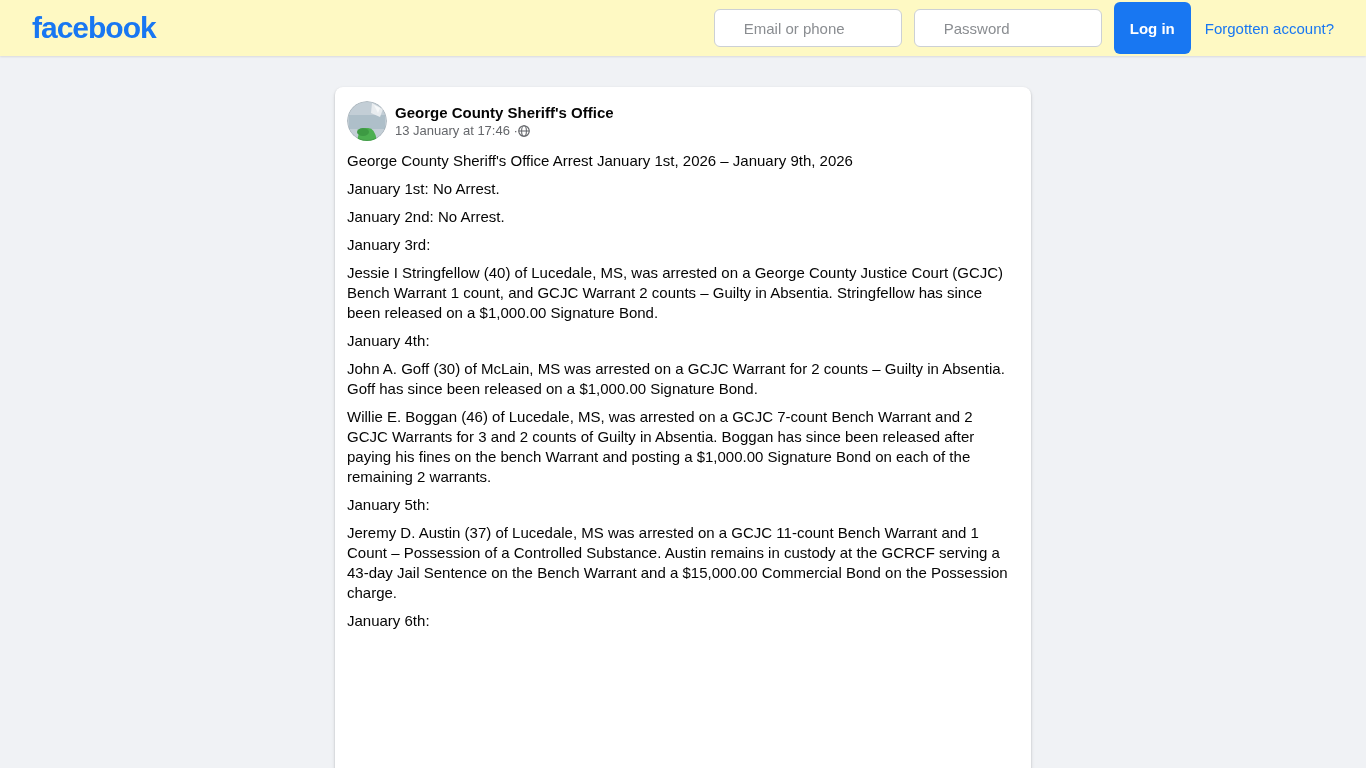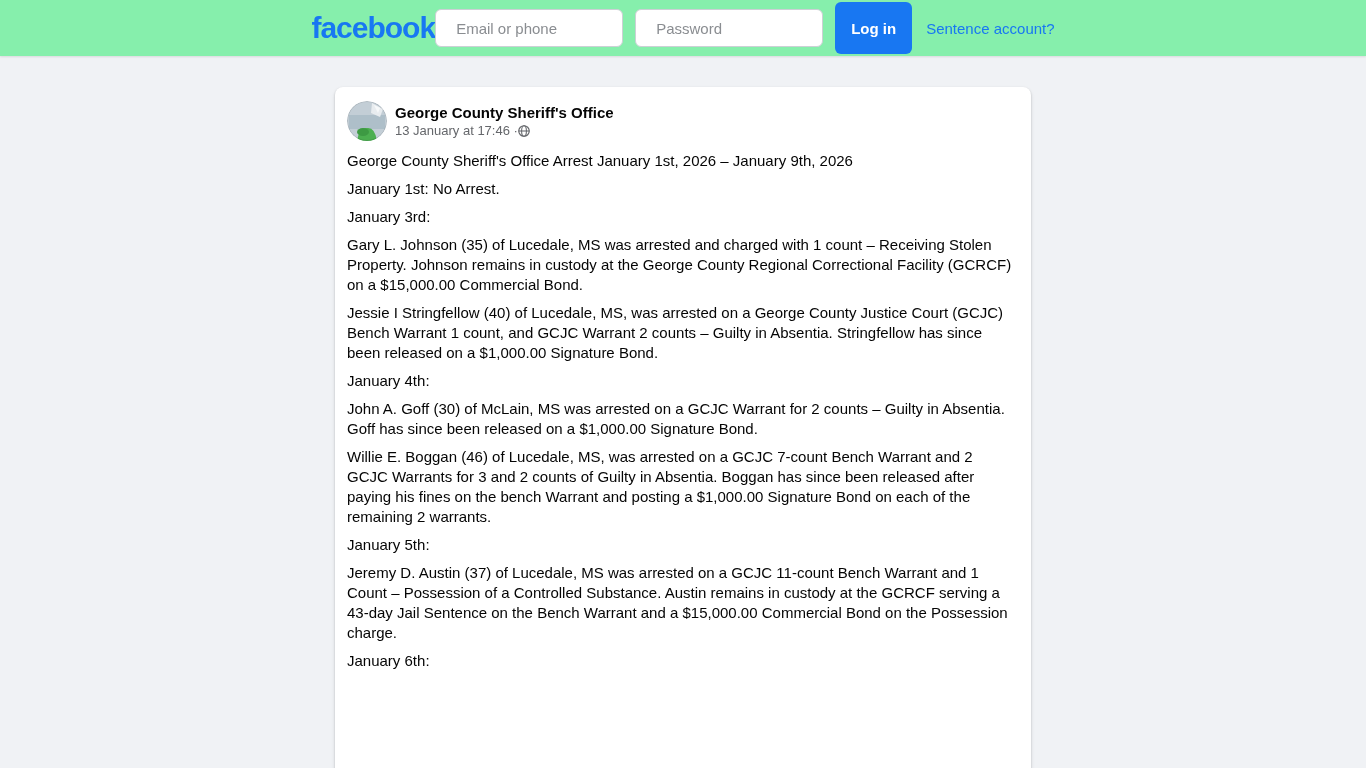--- a/index.html
+++ b/index.html
@@ -7,25 +7,25 @@
     width: 1366px; height: 768px;
     overflow: hidden;
     background: #f0f2f5;
     font-family: "Liberation Sans", sans-serif;
     color: #050505;
   }
   
   .topbar {
     position: relative;
     height: 56px;
-    background: #86efac;
+    background: #fef9c3;
     box-shadow: 0 1px 2px rgba(0,0,0,0.1);
     display: flex;
     align-items: center;
-    justify-content: center;
+    justify-content: space-between;
     padding: 0 32px;
     z-index: 10;
   }
   .fb-logo {
     font-size: 30px;
     font-weight: bold;
     color: #1877f2;
     letter-spacing: -1px;
     line-height: 1;
     cursor: pointer;
@@ -33,21 +33,21 @@
   .login-controls {
     display: flex;
     align-items: center;
     gap: 12px;
   }
   .login-input {
     width: 188px;
     height: 38px;
     border: 1px solid #ccd0d5;
     border-radius: 6px;
-    padding: 0 20px;
+    padding: 0 29px;
     font-size: 15px;
     font-family: "Liberation Sans", sans-serif;
     color: #050505;
     background: #fff;
     outline: none;
   }
   .login-input::placeholder { color: #8a8d91; }
   .login-btn {
     height: 52px;
     padding: 12px 16px;
@@ -146,21 +146,21 @@
 </style>
 </head>
 <body>
 
 <header class="topbar">
   <div class="fb-logo">facebook</div>
   <div class="login-controls">
     <input class="login-input" type="text" placeholder="Email or phone" style="">
     <input class="login-input" type="password" placeholder="Password" style="">
     <button class="login-btn">Log in</button>
-    <a class="forgot-link" href="#">Sentence account?</a>
+    <a class="forgot-link" href="#">Forgotten account?</a>
   </div>
 </header>
 
 <main>
   <section class="card">
 
     <div class="post-author">
       <div class="avatar">
         <svg viewBox="0 0 40 40" width="40" height="40">
           <circle cx="20" cy="20" r="20" fill="#c3ced6"></circle>
@@ -181,22 +181,22 @@
             <ellipse cx="8" cy="8" rx="3.2" ry="7" fill="none" stroke="#65676b" stroke-width="1.4"></ellipse>
             <line x1="1" y1="8" x2="15" y2="8" stroke="#65676b" stroke-width="1.4"></line>
           </svg>
         </span>
       </div>
     </div>
 
     <div class="post-body">
         <p class="post-text">George County Sheriff's Office Arrest January 1st, 2026 – January 9th, 2026</p>
         <p class="post-text">January 1st: No Arrest.</p>
+        <p class="post-text">January 2nd: No Arrest.</p>
         <p class="post-text">January 3rd:</p>
-        <p class="post-text">Gary L. Johnson (35) of Lucedale, MS was arrested and charged with 1 count – Receiving Stolen Property. Johnson remains in custody at the George County Regional Correctional Facility (GCRCF) on a $15,000.00 Commercial Bond.</p>
         <p class="post-text">Jessie I Stringfellow (40) of Lucedale, MS, was arrested on a George County Justice Court (GCJC) Bench Warrant 1 count, and GCJC Warrant 2 counts – Guilty in Absentia. Stringfellow has since been released on a $1,000.00 Signature Bond.</p>
         <p class="post-text">January 4th:</p>
         <p class="post-text">John A. Goff (30) of McLain, MS was arrested on a GCJC Warrant for 2 counts – Guilty in Absentia. Goff has since been released on a $1,000.00 Signature Bond.</p>
         <p class="post-text">Willie E. Boggan (46) of Lucedale, MS, was arrested on a GCJC 7-count Bench Warrant and 2 GCJC Warrants for 3 and 2 counts of Guilty in Absentia. Boggan has since been released after paying his fines on the bench Warrant and posting a $1,000.00 Signature Bond on each of the remaining 2 warrants.</p>
         <p class="post-text">January 5th:</p>
         <p class="post-text">Jeremy D. Austin (37) of Lucedale, MS was arrested on a GCJC 11-count Bench Warrant and 1 Count – Possession of a Controlled Substance. Austin remains in custody at the GCRCF serving a 43-day Jail Sentence on the Bench Warrant and a $15,000.00 Commercial Bond on the Possession charge.</p>
         <p class="post-text">January 6th:</p>
       </div>
   </section>
 </main>

